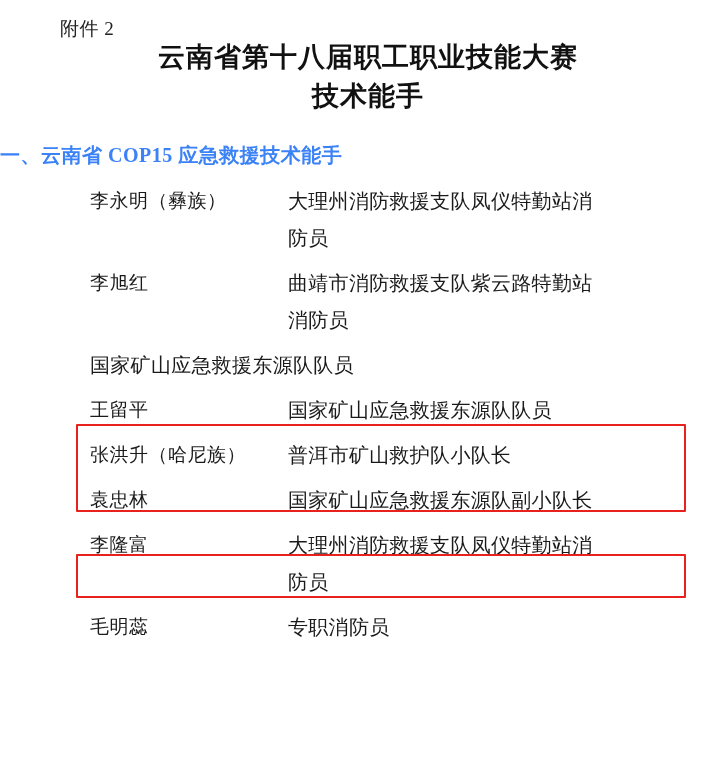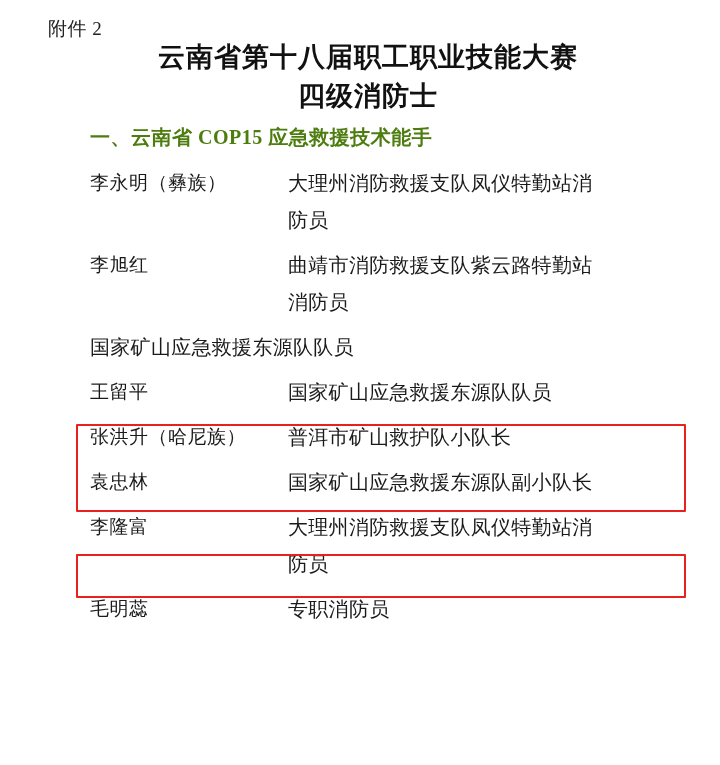--- a/index.html
+++ b/index.html
@@ -17,47 +17,46 @@
   }
   .page {
     position: relative;
     width: 720px;
     height: 765px;
     padding: 0;
     box-sizing: border-box;
   }
   .attachment-label {
     position: absolute;
-    left: 48px;
+    left: 60px;
     top: 16px;
     font-size: 19px;
     letter-spacing: 0.5px;
     color: #222;
   }
   .doc-title {
     margin: 0;
     padding-top: 38px;
     text-align: center;
     font-size: 27px;
     font-weight: bold;
     line-height: 1.45;
     letter-spacing: 1px;
     color: #111;
   }
   .doc-title .line {
     display: block;
     margin-left: 16px;
   }
   .section-heading {
-    margin: 8px 0 10px 0;
-    padding-left: 90px;
+    margin: 26px 0 10px 0;
     font-size: 20px;
     font-weight: bold;
     letter-spacing: 0.5px;
-    color: #4d7c0f;
+    color: #3b82f6;
   }
   .list {
     padding: 0 48px 0 90px;
   }
   .entry {
     display: flex;
     align-items: flex-start;
     padding: 4px 0 4px 0;
     position: relative;
   }
@@ -101,21 +100,21 @@
 </style>
 </head>
 <body>
 
 <div class="page">
 
   <div class="attachment-label">附件 2</div>
 
   <div class="doc-title">
     <span class="line">云南省第十八届职工职业技能大赛</span>
-    <span class="line">四级消防士</span>
+    <span class="line">技术能手</span>
   </div>
 
   <div class="section-heading">一、云南省 COP15 应急救援技术能手</div>
 
   <div class="list">
 
     <div class="entry">
       <div class="name">李永明（彝族）</div>
       <div class="org">
         <span>大理州消防救援支队凤仪特勤站消</span>

